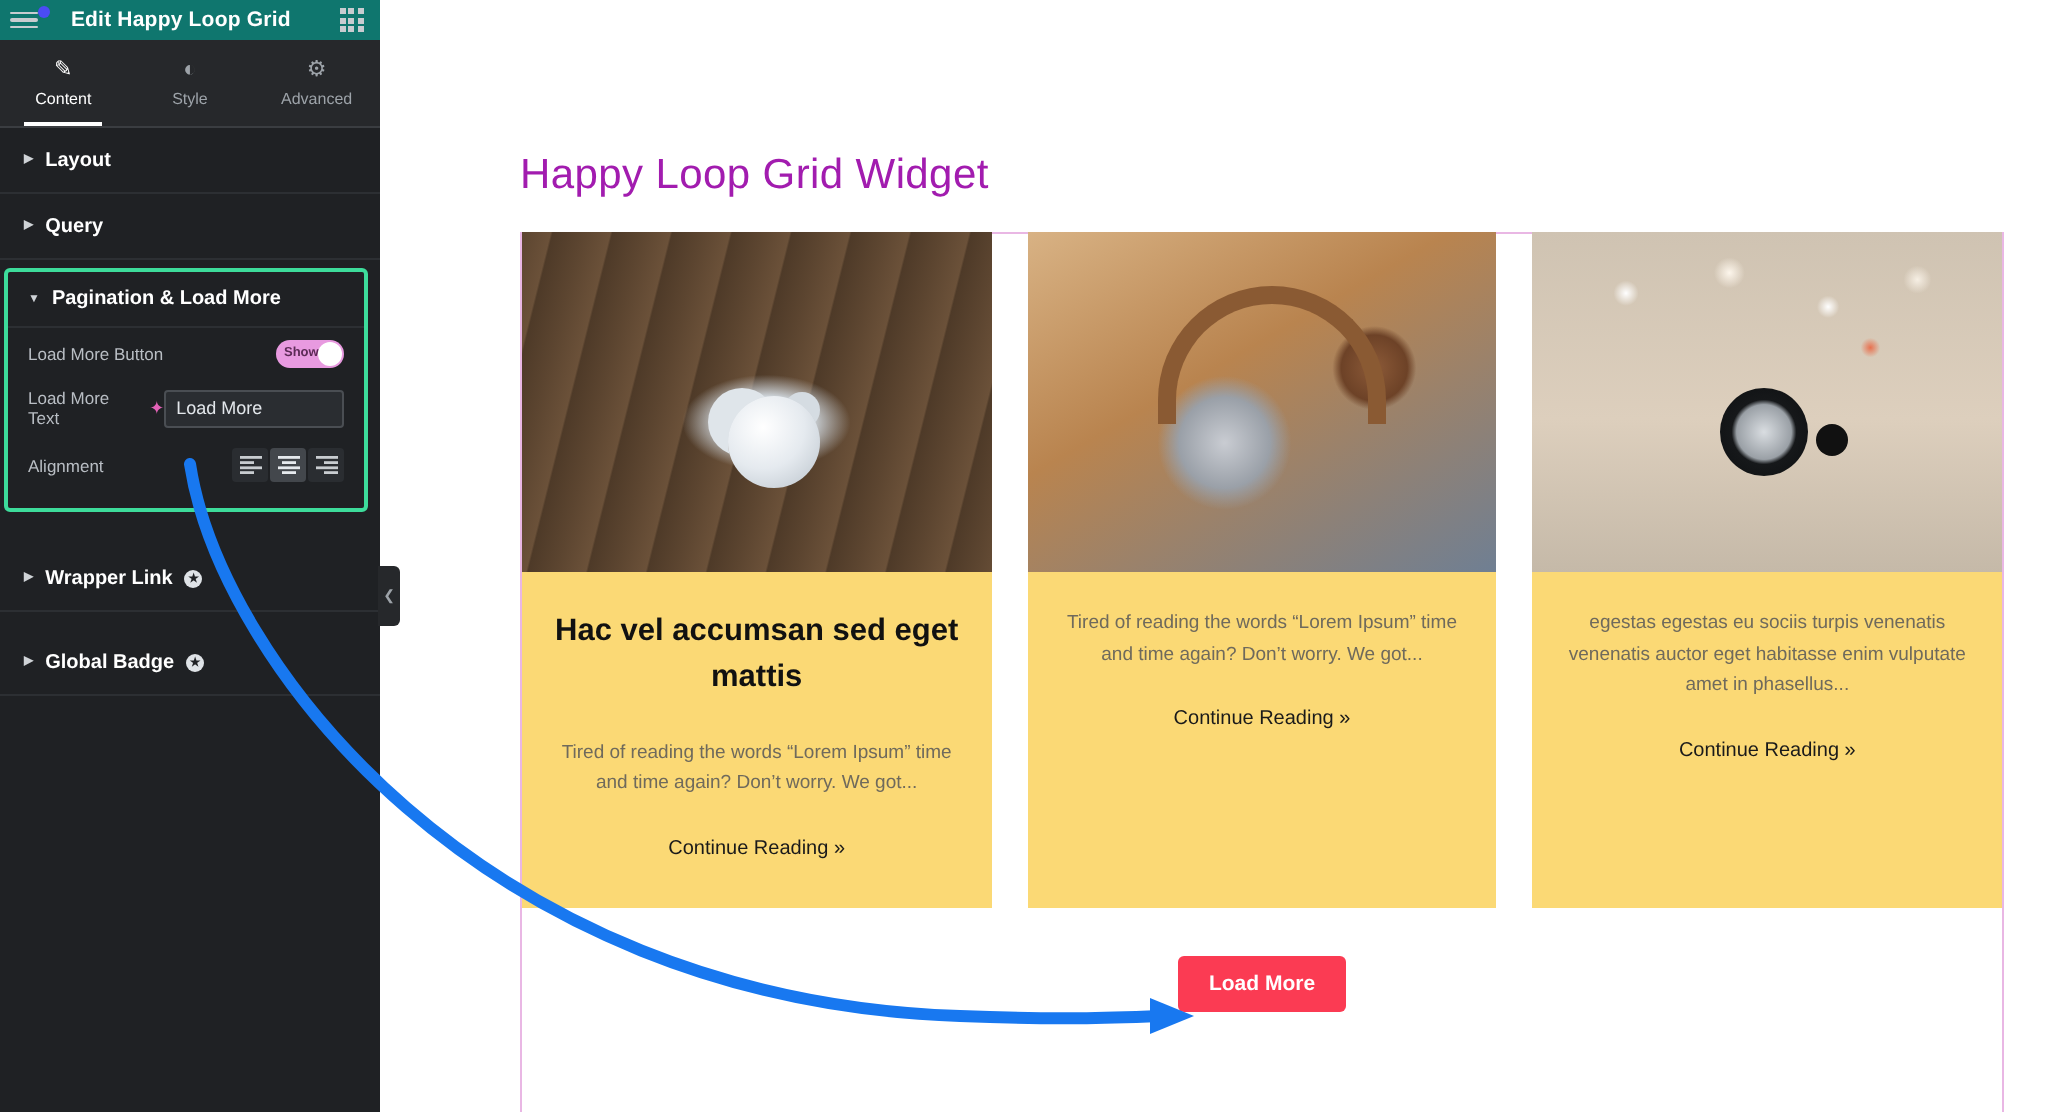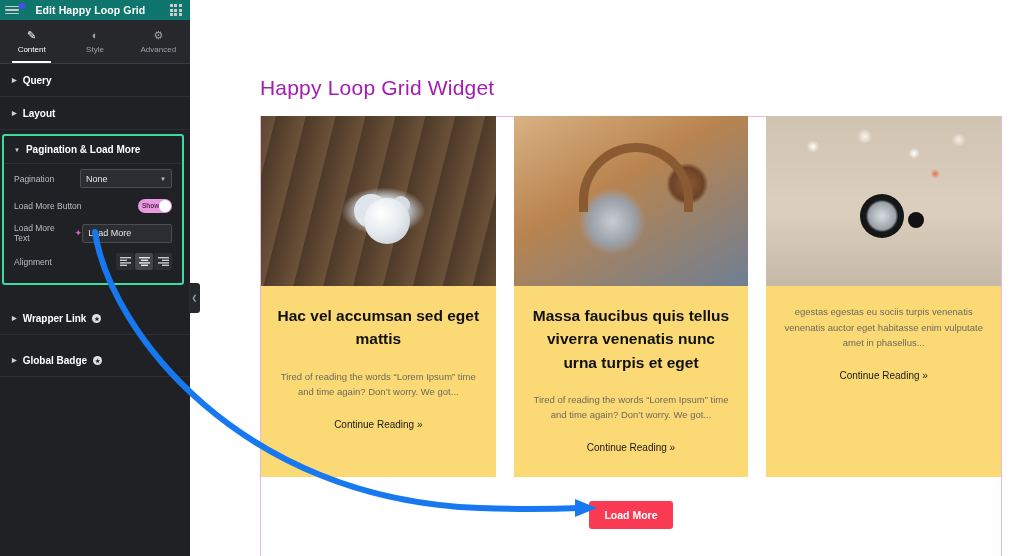--- a/index.html
+++ b/index.html
@@ -221,41 +221,34 @@
       <div class="sb-tab">
         <span class="ico">⚙</span>
         <span>Advanced</span>
       </div>
     </div>
 
     <div class="sb-body">
 
       <div class="section">
         <span class="caret">▶</span>
-        <span>Query</span>
+        <span>Layout</span>
       </div>
 
       <div class="section">
         <span class="caret">▶</span>
-        <span>Layout</span>
+        <span>Query</span>
       </div>
 
       <div class="panel-open">
         <div class="section">
           <span class="caret">▼</span>
           <span>Pagination &amp; Load More</span>
         </div>
 
-        <div class="ctrl">
-          <span class="ctrl-label">Pagination</span>
-          <div class="select">
-            <span>None</span>
-            <span class="chev">▼</span>
-          </div>
-        </div>
 
         <div class="ctrl">
           <span class="ctrl-label">Load More Button</span>
           <div class="toggle">
             <span class="tl">Show</span>
             <span class="knob"></span>
           </div>
         </div>
 
         <div class="ctrl">
@@ -328,21 +321,20 @@
           <div class="body">
             <h3>Hac vel accumsan sed eget mattis</h3>
             <p>Tired of reading the words “Lorem Ipsum” time and time again? Don’t worry. We got...</p>
             <span class="more">Continue Reading »</span>
           </div>
         </div>
 
         <div class="card">
           <div class="photo ph2"></div>
           <div class="body">
-            <h3>Massa faucibus quis tellus viverra venenatis nunc urna turpis et eget</h3>
             <p>Tired of reading the words “Lorem Ipsum” time and time again? Don’t worry. We got...</p>
             <span class="more">Continue Reading »</span>
           </div>
         </div>
 
         <div class="card">
           <div class="photo ph3"></div>
           <div class="body">
             <p>egestas egestas eu sociis turpis venenatis venenatis auctor eget habitasse enim vulputate amet in phasellus...</p>
             <span class="more">Continue Reading »</span>

